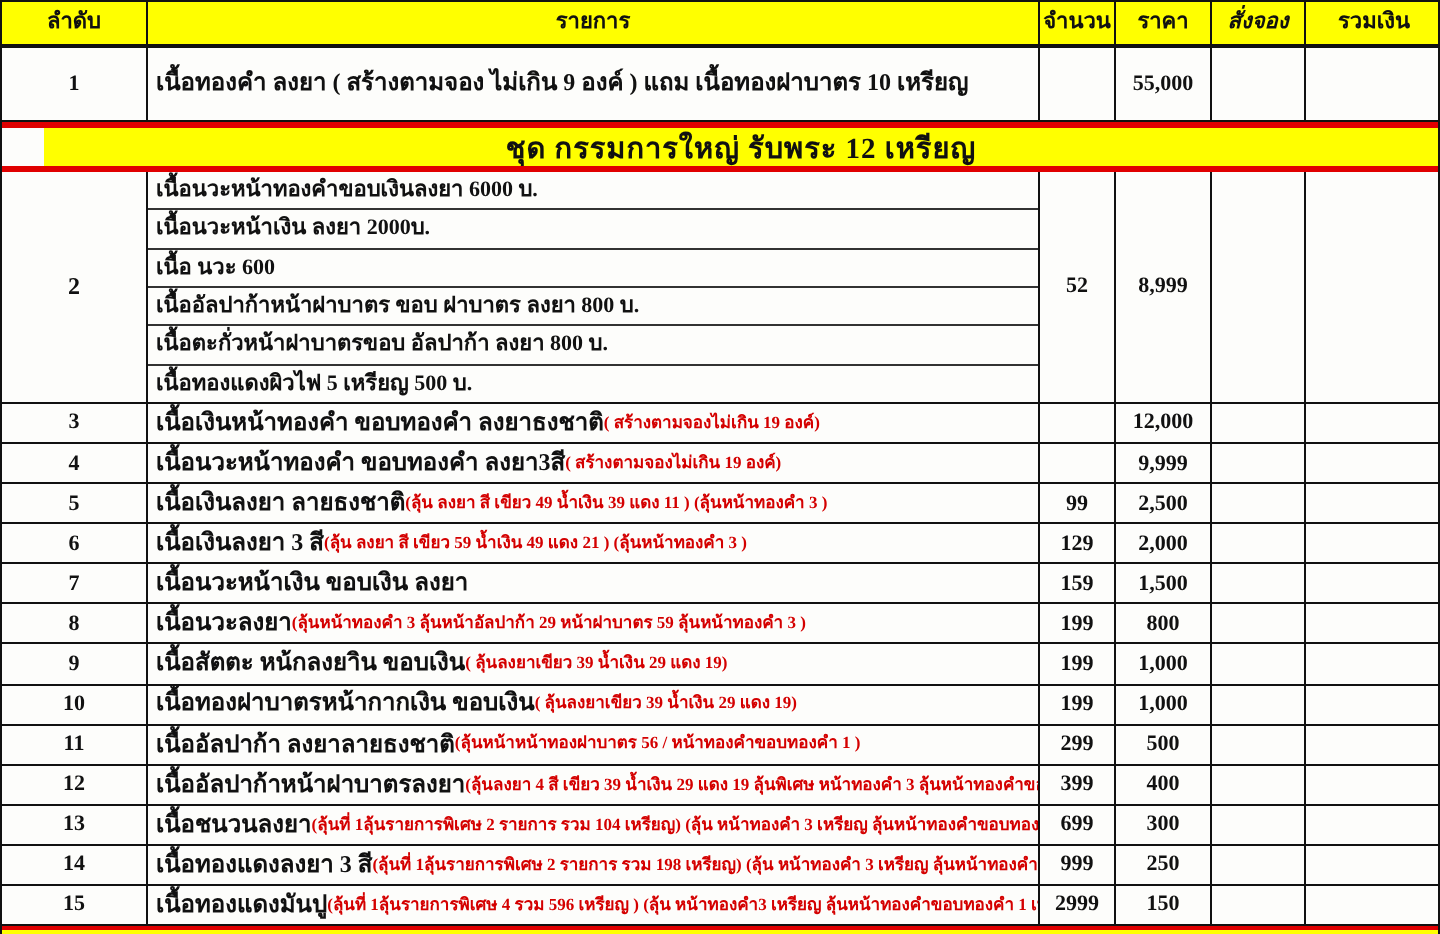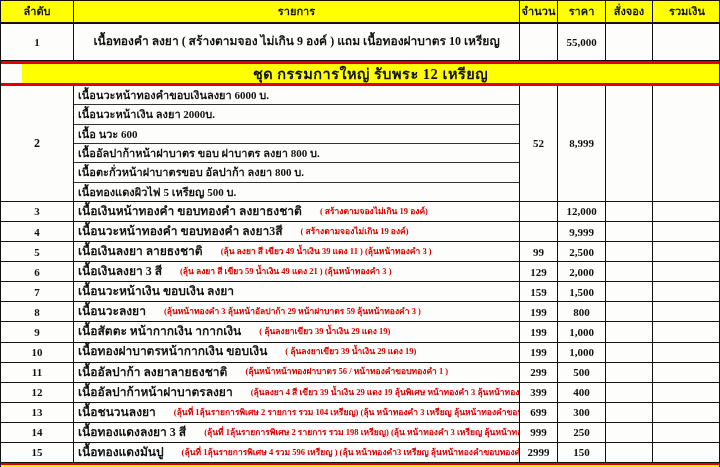--- a/index.html
+++ b/index.html
@@ -20,30 +20,30 @@
     border-right:1px solid #111;
     display:flex; align-items:center; justify-content:center;
     font-size:11px; color:#111; line-height:1.1;
     overflow:hidden; white-space:nowrap;
   }
   .cell:last-child{ border-right:none; }
   .c-no   { width:73px;  flex:none; }
   .c-item { width:446px; flex:none; justify-content:flex-start; padding:0 4px; }
   .c-qty  { width:38px;  flex:none; }
   .c-price{ width:48px;  flex:none; }
-  .c-order{ width:47px;  flex:none; }
+  .c-order{ width:47px;  flex:none;font-style:italic; }
   .c-total{ width:68px;  flex:none; }
 
   
   .hrow{ height:23px; flex:none; background:#ffff00; border-bottom:2px solid #111; }
   .hrow .cell{ font-size:11px; color:#111; justify-content:center; padding:0; }
 
   
   .row-tall{ height:37px; flex:none; }
-  .row-tall .c-item{ justify-content:center; font-size:12.5px; }
+  .row-tall .c-item{ font-size:12.5px; }
 
   
   .sep-red{ height:3px; flex:none; background:#e00000; }
   .banner{
     height:19px; flex:none; background:#ffff00;
     display:flex; align-items:center; justify-content:center;
     font-size:14.5px; color:#111; letter-spacing:.5px;margin-left:21px;
   }
 
   
@@ -56,21 +56,21 @@
   .subline{
     flex:1; display:flex; align-items:center;
     padding:0 4px; font-size:11px; color:#111;
     border-bottom:1px solid #333;
   }
   .subline:last-child{ border-bottom:none; }
 
   
   .row-std{ flex:1; min-height:0; }
   .item-main{ font-size:12px; color:#111; }
-  .item-red { font-size:8.5px; color:#d40000; margin-left:18px; }
+  .item-red { font-size:8.5px; color:#d40000; margin-left:0; }
   .num{ font-size:11px; }
 
   
   .strip-red   { height:2px; flex:none; background:#e00000; }
   .strip-yellow{ height:2px; flex:none; background:#ffff00; }
 </style>
 </head>
 <body>
 
 <div class="sheet">
@@ -168,21 +168,21 @@
           <span class="item-main">เนื้อนวะลงยา</span>
           <span class="item-red">(ลุ้นหน้าทองคำ  3 ลุ้นหน้าอัลปาก้า 29 หน้าฝาบาตร 59 ลุ้นหน้าทองคำ  3 )</span>
         </div>
     <div class="cell c-qty num">199</div>
     <div class="cell c-price num">800</div>
     <div class="cell c-order"></div>
     <div class="cell c-total"></div>
   </div><div class="row row-std">
     <div class="cell c-no num">9</div>
     <div class="cell c-item">
-          <span class="item-main">เนื้อสัตตะ หน้ากากเงิน ากากเงิน</span>
+          <span class="item-main">เนื้อสัตตะ หน้กลงยาิน ขอบเงิน</span>
           <span class="item-red">( ลุ้นลงยาเขียว 39 น้ำเงิน  29  แดง  19)</span>
         </div>
     <div class="cell c-qty num">199</div>
     <div class="cell c-price num">1,000</div>
     <div class="cell c-order"></div>
     <div class="cell c-total"></div>
   </div><div class="row row-std">
     <div class="cell c-no num">10</div>
     <div class="cell c-item">
           <span class="item-main">เนื้อทองฝาบาตรหน้ากากเงิน ขอบเงิน</span>

